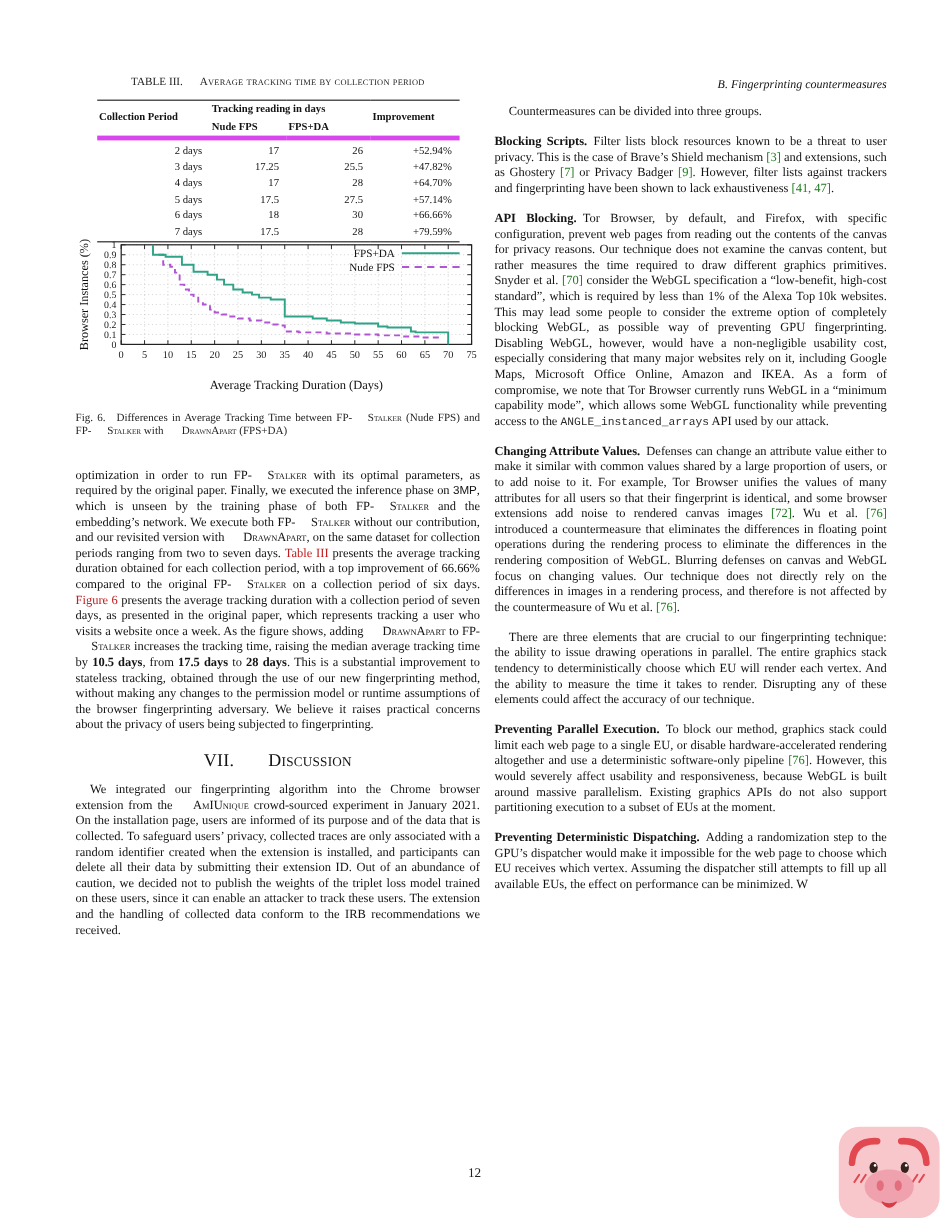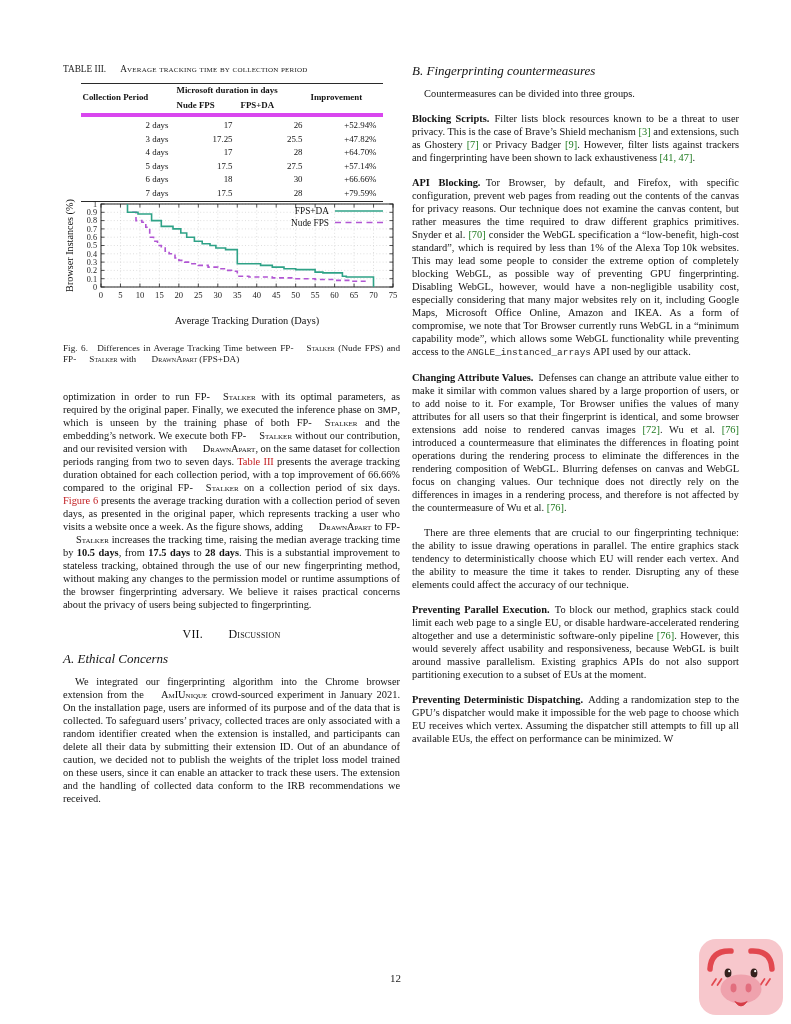--- a/index.html
+++ b/index.html
@@ -8,34 +8,34 @@
     font-family:"Liberation Serif", serif;color:#131313;
     -webkit-font-smoothing:antialiased;
   }
   .col{position:absolute;text-align:justify;font-size:10.4px;line-height:13px;}
   #left-body{left:63px;top:390px;width:337px;}
   #right-col{left:412px;top:62px;width:327px;}
   .blk{margin:0;}
   .blk.p{margin:0 0 12px 0;}
   #left-body .blk.p{margin-bottom:0;}
   .blk.ind{text-indent:12px;}
-  .blk.h1{text-align:center;margin:17px 0 11px 0;font-size:12px;letter-spacing:.2px;}
-  .blk.h2{margin:2px 0 10px 0;font-size:13px;text-align:left;}
+  .blk.h1{text-align:center;margin:17px 0 11px 0;font-size:15px;letter-spacing:.2px;}
+  .blk.h2{margin:2px 0 10px 0;font-size:10px;text-align:right;}
   .blk.cap{font-size:9.2px;line-height:11.4px;margin-top:13px;text-align:justify;color:#222;}
   .rs-b{font-weight:bold;}
   .rs-i{font-style:italic;}
   .rs-sc{font-variant:small-caps;padding-left:13px;}
   .rs-red{color:#c11b1f;}
   .rs-green{color:#1f7a1f;}
   .rs-mono{font-family:"Liberation Mono", monospace;font-size:9.4px;color:#2b2b2b;}
   .rs-sans{font-family:"Liberation Sans", sans-serif;font-size:9.7px;}
 
   
   #table-block{position:absolute;left:63px;top:64px;width:337px;}
-  .table-caption{font-size:9.3px;margin-bottom:9px;color:#222;}
+  .table-caption{text-align:center;font-size:9.3px;margin-bottom:9px;color:#222;}
   .table-caption .sc{font-variant:small-caps;letter-spacing:.2px;}
   .tcap-gap{display:inline-block;width:14px;}
   table.ieee{margin:0 auto;border-collapse:collapse;font-size:8.9px;line-height:11.5px;
     border-top:1.4px solid #2a2a2a;border-bottom:1.4px solid #2a2a2a;}
   table.ieee thead{border-bottom:4px solid #d946ef;}
   table.ieee th{font-weight:bold;text-align:left;vertical-align:middle;padding:1px 6px 2px 2px;}
   table.ieee td{padding:1px 6px 1px 2px;text-align:right;}
   table.ieee .c0{width:86px;}
   table.ieee .c1{width:56px;}
   table.ieee .c2{width:62px;}
@@ -57,21 +57,21 @@
 <div class="page">
 
   <div id="table-block">
     <div class="table-caption">
       <span>TABLE III.</span><span class="tcap-gap"></span><span class="sc">Average tracking time by collection period</span>
     </div>
     <table class="ieee">
       <thead>
         <tr>
           <th class="c0" rowspan="2">Collection Period</th>
-          <th colspan="2">Microsoft duration in days</th>
+          <th colspan="2">Tracking reading in days</th>
           <th class="c3" rowspan="2">Improvement</th>
         </tr>
         <tr>
           <th class="c1">Nude FPS</th>
           <th class="c2">FPS+DA</th>
         </tr>
       </thead>
       <tbody id="table-body">
           <tr>
             <td class="c0">2 days</td>
@@ -236,21 +236,20 @@
         </svg>
       </div>
     <div id="figure-caption">
         <div class="blk cap"><span>Fig. 6.  Differences in Average Tracking Time between FP-</span><span class="rs-sc">Stalker</span><span> (Nude FPS) and FP-</span><span class="rs-sc">Stalker</span><span> with </span><span class="rs-sc">DrawnApart</span><span> (FPS+DA)</span></div>
       </div>
   </div>
 
   <div id="left-body" class="col">
       <p class="blk p"><span>optimization in order to run FP-</span><span class="rs-sc">Stalker</span><span> with its optimal parameters, as required by the original paper. Finally, we executed the inference phase on </span><span class="rs-sans">3MP</span><span>, which is unseen by the training phase of both FP-</span><span class="rs-sc">Stalker</span><span> and the embedding’s network. We execute both FP-</span><span class="rs-sc">Stalker</span><span> without our contribution, and our revisited version with </span><span class="rs-sc">DrawnApart</span><span>, on the same dataset for collection periods ranging from two to seven days. </span><span class="rs-red">Table III</span><span> presents the average tracking duration obtained for each collection period, with a top improvement of 66.66% compared to the original FP-</span><span class="rs-sc">Stalker</span><span> on a collection period of six days. </span><span class="rs-red">Figure 6</span><span> presents the average tracking duration with a collection period of seven days, as presented in the original paper, which represents tracking a user who visits a website once a week. As the figure shows, adding </span><span class="rs-sc">DrawnApart</span><span> to FP-</span><span class="rs-sc">Stalker</span><span> increases the tracking time, raising the median average tracking time by </span><span class="rs-b">10.5 days</span><span>, from </span><span class="rs-b">17.5 days</span><span> to </span><span class="rs-b">28 days</span><span>. This is a substantial improvement to stateless tracking, obtained through the use of our new fingerprinting method, without making any changes to the permission model or runtime assumptions of the browser fingerprinting adversary. We believe it raises practical concerns about the privacy of users being subjected to fingerprinting.</span></p>
       <div class="blk h1"><span>VII.  </span><span class="rs-sc">Discussion</span></div>
-      <div class="blk h2"><span class="rs-i">A. Ethical Concerns</span></div>
       <p class="blk p ind"><span>We integrated our fingerprinting algorithm into the Chrome browser extension from the </span><span class="rs-sc">AmIUnique</span><span> crowd-sourced experiment in January 2021. On the installation page, users are informed of its purpose and of the data that is collected. To safeguard users’ privacy, collected traces are only associated with a random identifier created when the extension is installed, and participants can delete all their data by submitting their extension ID. Out of an abundance of caution, we decided not to publish the weights of the triplet loss model trained on these users, since it can enable an attacker to track these users. The extension and the handling of collected data conform to the IRB recommendations we received.</span></p>
     </div>
 
   <div id="right-col" class="col">
       <div class="blk h2"><span class="rs-i">B. Fingerprinting countermeasures</span></div>
       <p class="blk p ind"><span>Countermeasures can be divided into three groups.</span></p>
       <p class="blk p"><span class="rs-b">Blocking Scripts.</span><span> Filter lists block resources known to be a threat to user privacy. This is the case of Brave’s Shield mechanism </span><span class="rs-green">[3]</span><span> and extensions, such as Ghostery </span><span class="rs-green">[7]</span><span> or Privacy Badger </span><span class="rs-green">[9]</span><span>. However, filter lists against trackers and fingerprinting have been shown to lack exhaustiveness </span><span class="rs-green">[41, 47]</span><span>.</span></p>
       <p class="blk p"><span class="rs-b">API Blocking.</span><span> Tor Browser, by default, and Firefox, with specific configuration, prevent web pages from reading out the contents of the canvas for privacy reasons. Our technique does not examine the canvas content, but rather measures the time required to draw different graphics primitives. Snyder et al. </span><span class="rs-green">[70]</span><span> consider the WebGL specification a “low-benefit, high-cost standard”, which is required by less than 1% of the Alexa Top 10k websites. This may lead some people to consider the extreme option of completely blocking WebGL, as possible way of preventing GPU fingerprinting. Disabling WebGL, however, would have a non-negligible usability cost, especially considering that many major websites rely on it, including Google Maps, Microsoft Office Online, Amazon and IKEA. As a form of compromise, we note that Tor Browser currently runs WebGL in a “minimum capability mode”, which allows some WebGL functionality while preventing access to the </span><span class="rs-mono">ANGLE_instanced_arrays</span><span> API used by our attack.</span></p>
       <p class="blk p"><span class="rs-b">Changing Attribute Values.</span><span> Defenses can change an attribute value either to make it similar with common values shared by a large proportion of users, or to add noise to it. For example, Tor Browser unifies the values of many attributes for all users so that their fingerprint is identical, and some browser extensions add noise to rendered canvas images </span><span class="rs-green">[72]</span><span>. Wu et al. </span><span class="rs-green">[76]</span><span> introduced a countermeasure that eliminates the differences in floating point operations during the rendering process to eliminate the differences in the rendering composition of WebGL. Blurring defenses on canvas and WebGL focus on changing values. Our technique does not directly rely on the differences in images in a rendering process, and therefore is not affected by the countermeasure of Wu et al. </span><span class="rs-green">[76]</span><span>.</span></p>
       <p class="blk p ind"><span>There are three elements that are crucial to our fingerprinting technique: the ability to issue drawing operations in parallel. The entire graphics stack tendency to deterministically choose which EU will render each vertex. And the ability to measure the time it takes to render. Disrupting any of these elements could affect the accuracy of our technique.</span></p>

